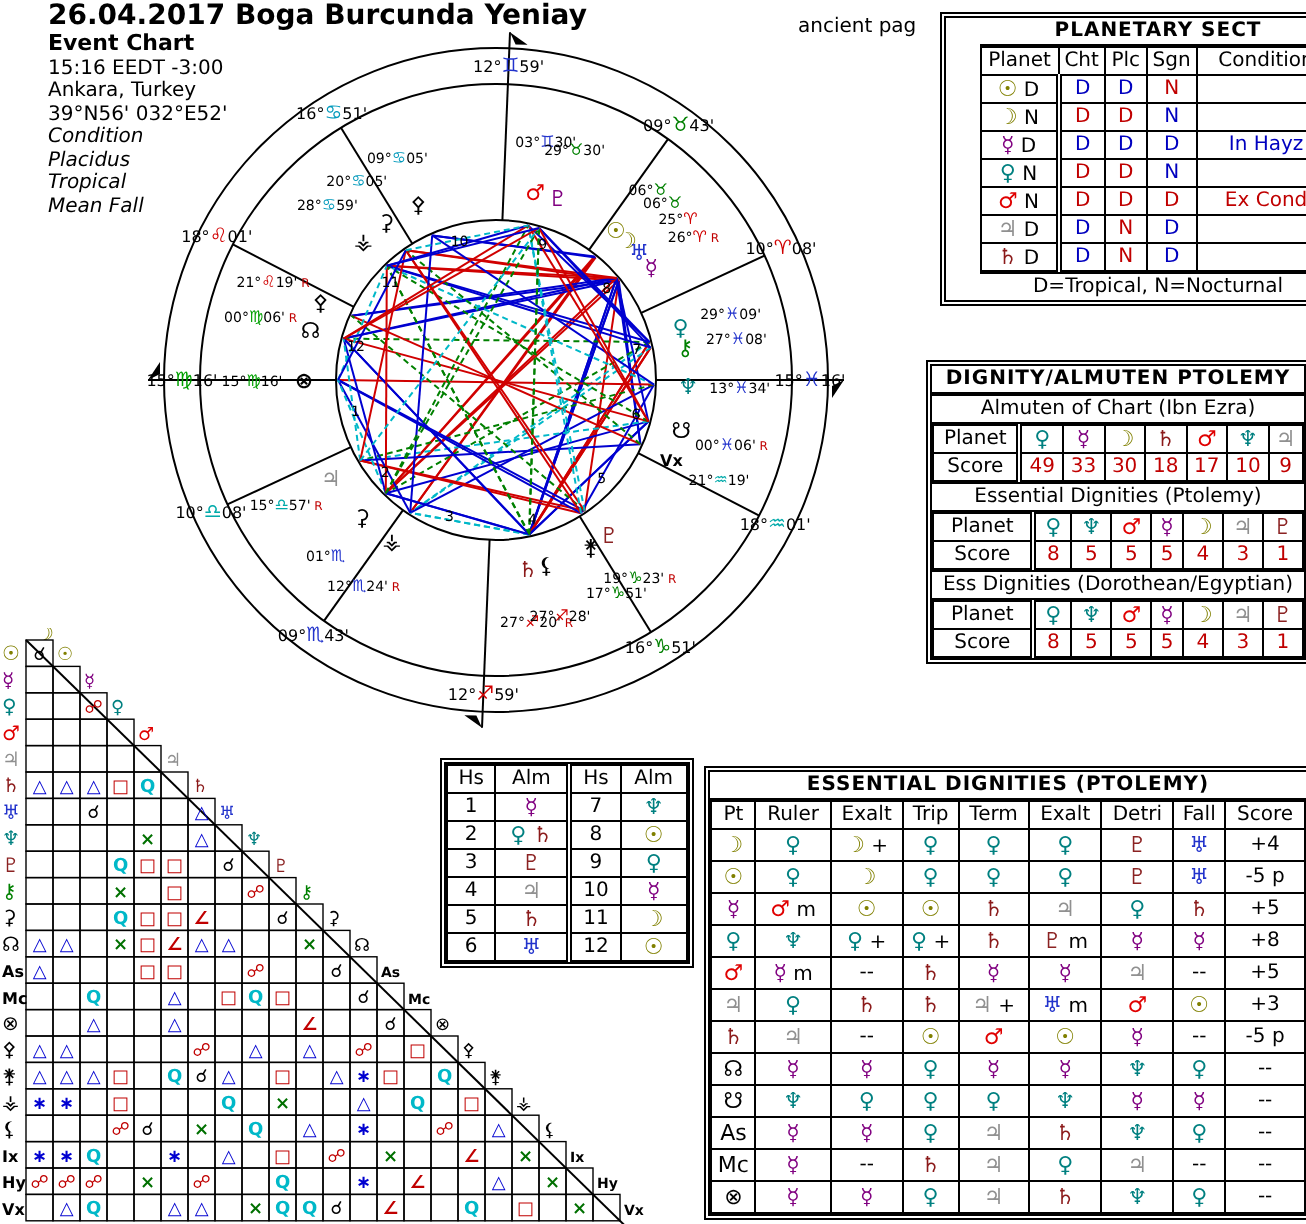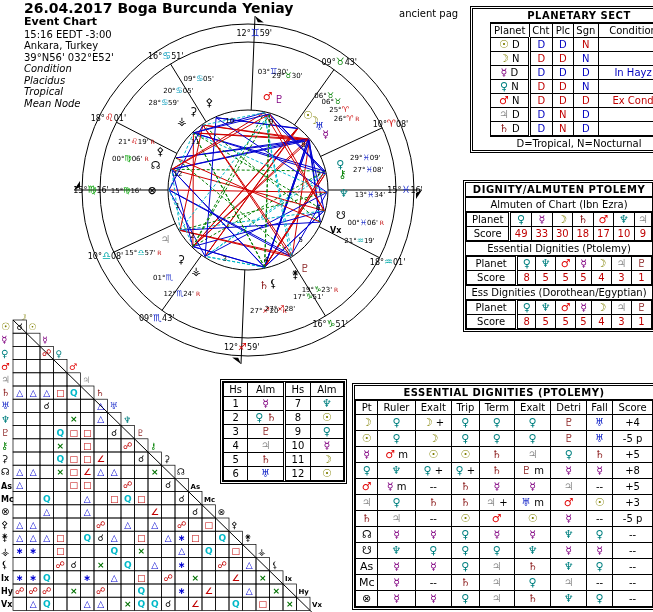--- a/index.html
+++ b/index.html
@@ -38,21 +38,21 @@
 
 <div id="title-block" class="abs">
   <div class="t-main">26.04.2017 Boga Burcunda Yeniay</div>
   <div class="t-sub">Event Chart</div>
   <div class="t-line">15:16  EEDT -3:00</div>
   <div class="t-line">Ankara, Turkey</div>
   <div class="t-line">39°N56' 032°E52'</div>
   <div class="t-ital">Condition</div>
   <div class="t-ital">Placidus</div>
   <div class="t-ital">Tropical</div>
-  <div class="t-ital">Mean Node</div>
+  <div class="t-ital">Mean Fall</div>
 </div>
 
 <div id="corner-note" class="abs">ancient pag</div>
 
 <svg id="wheel" class="abs" style="left:70px;top:12px;" width="360" height="360" viewBox="0 0 360 360">
     <circle cx="178" cy="178" r="166" fill="none" stroke="#000" stroke-width="1"></circle>
     <circle cx="178" cy="178" r="148" fill="none" stroke="#000" stroke-width="1"></circle>
     <circle cx="178" cy="178" r="80" fill="none" stroke="#000" stroke-width="1"></circle>
     <line x1="227.3" y1="116.2" x2="135.1" y2="244.4" stroke="#d00000" stroke-width="1"></line>
     <line x1="227.3" y1="116.2" x2="122.9" y2="234.6" stroke="#d00000" stroke-width="1"></line>

